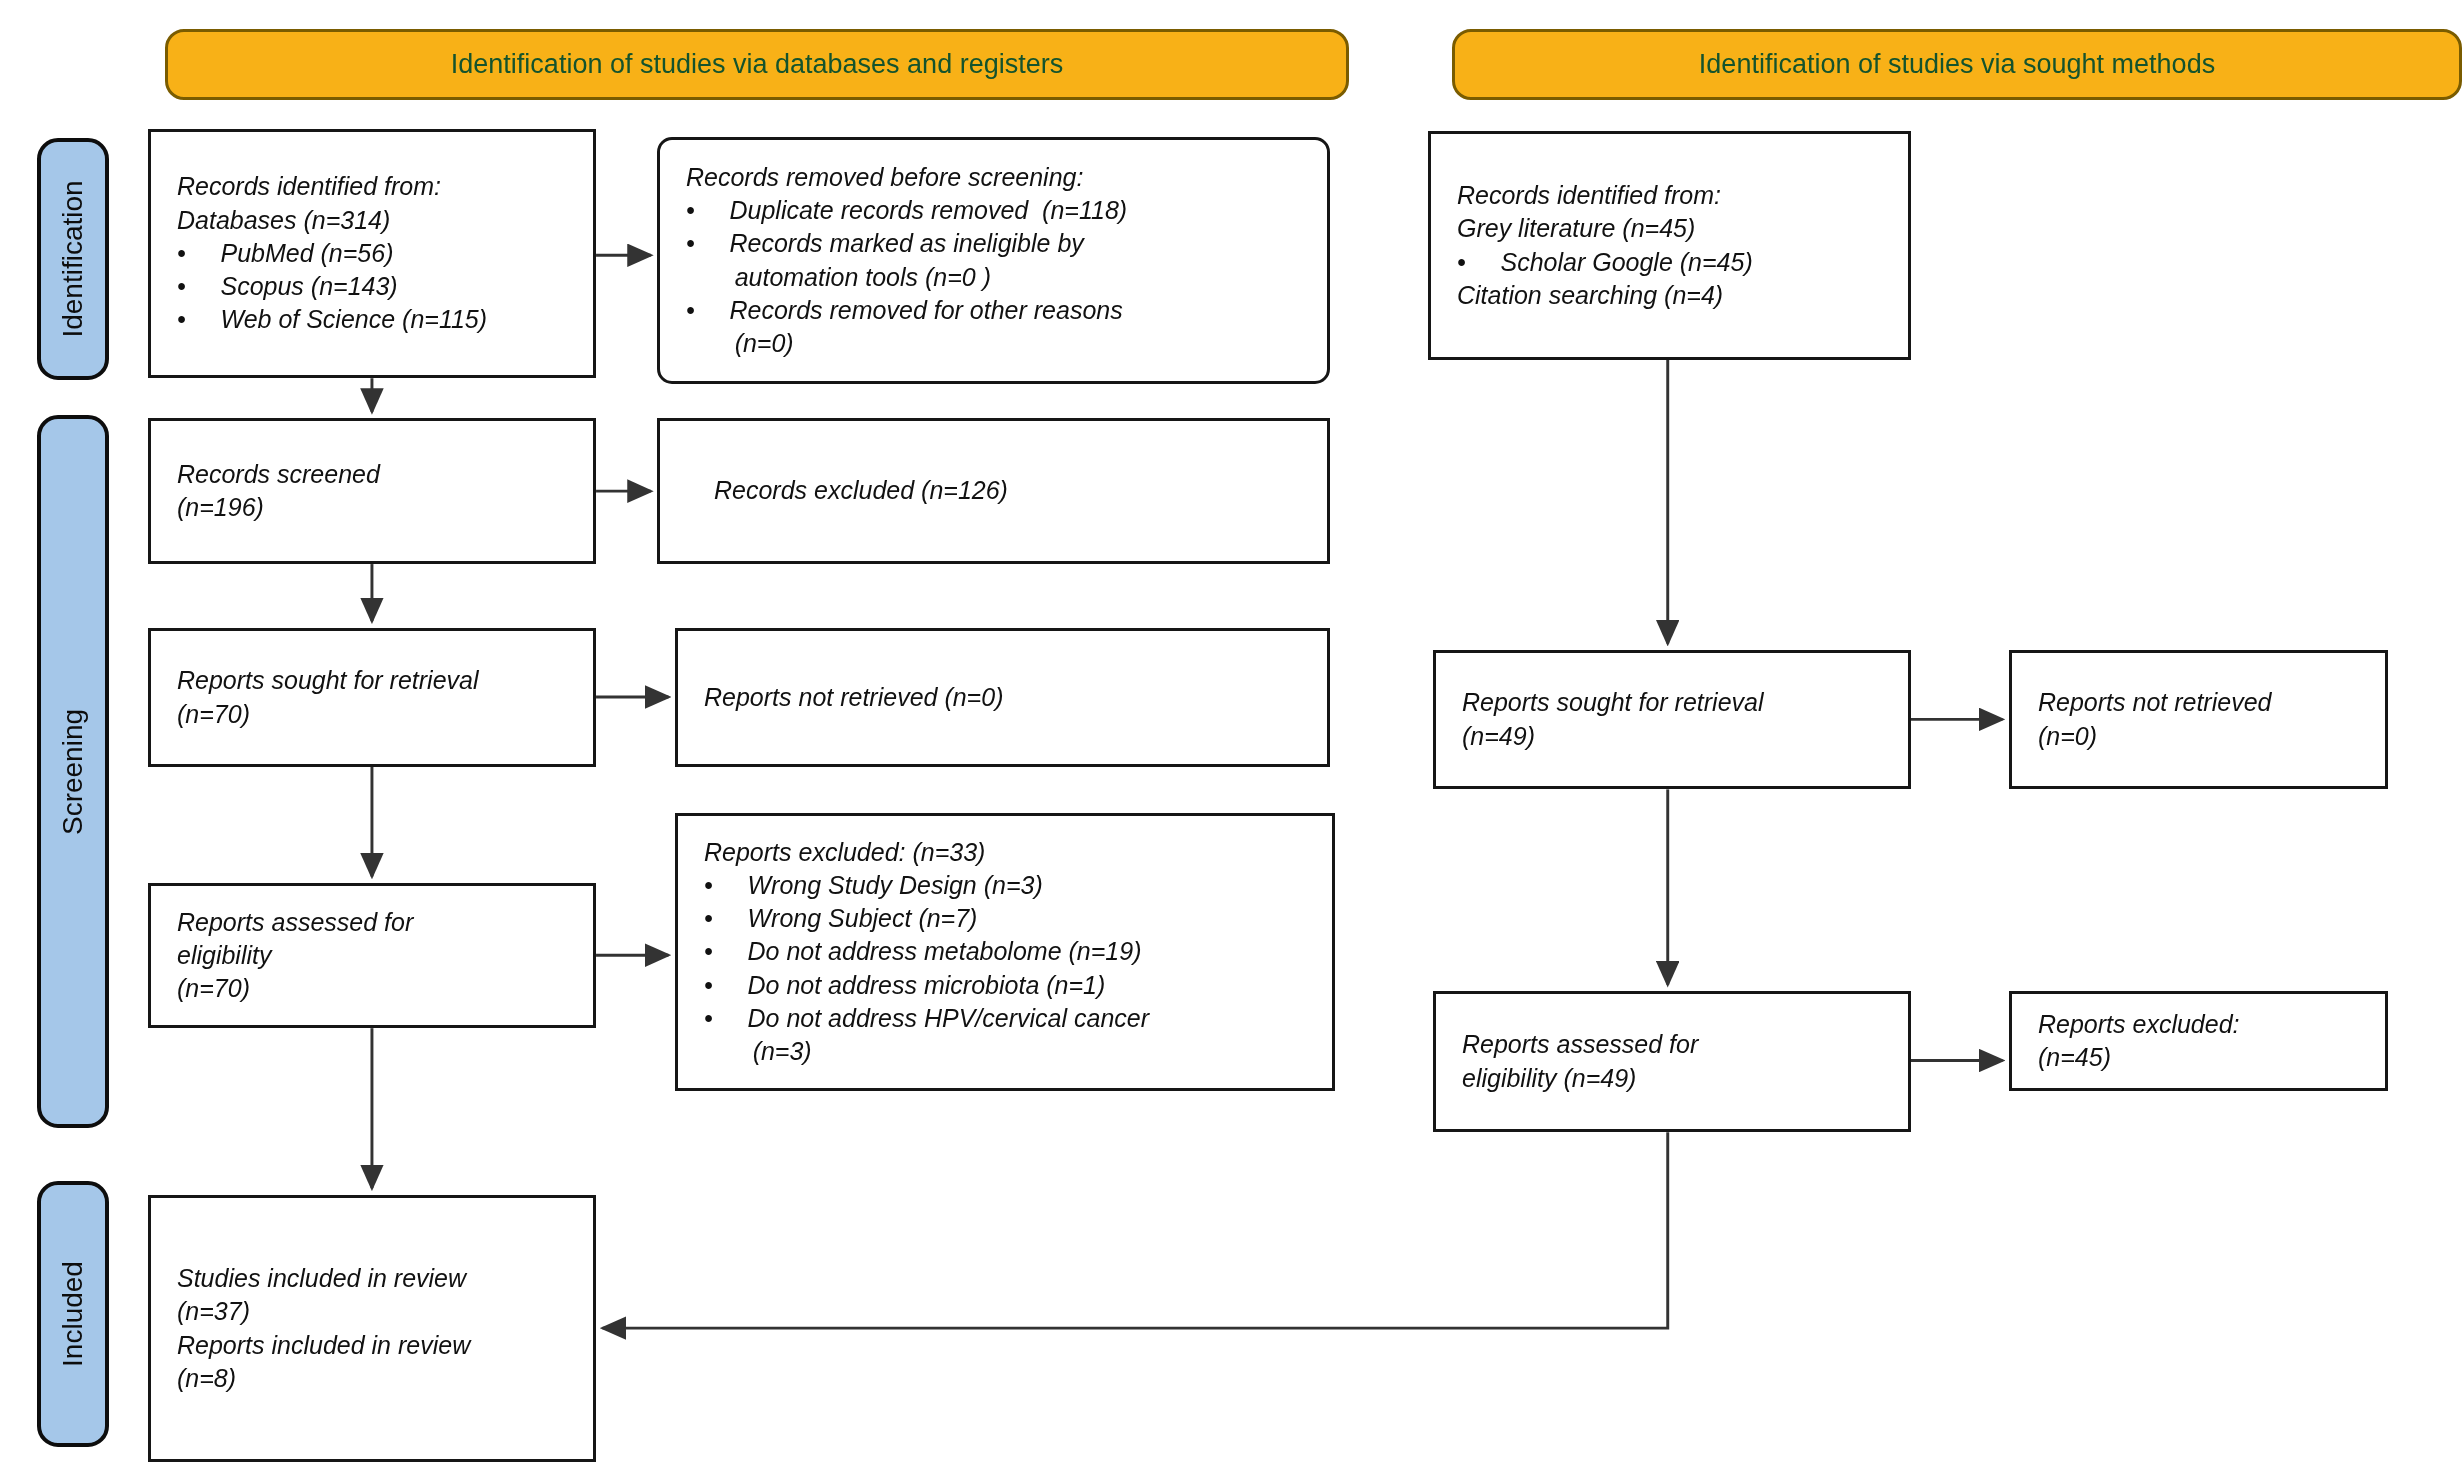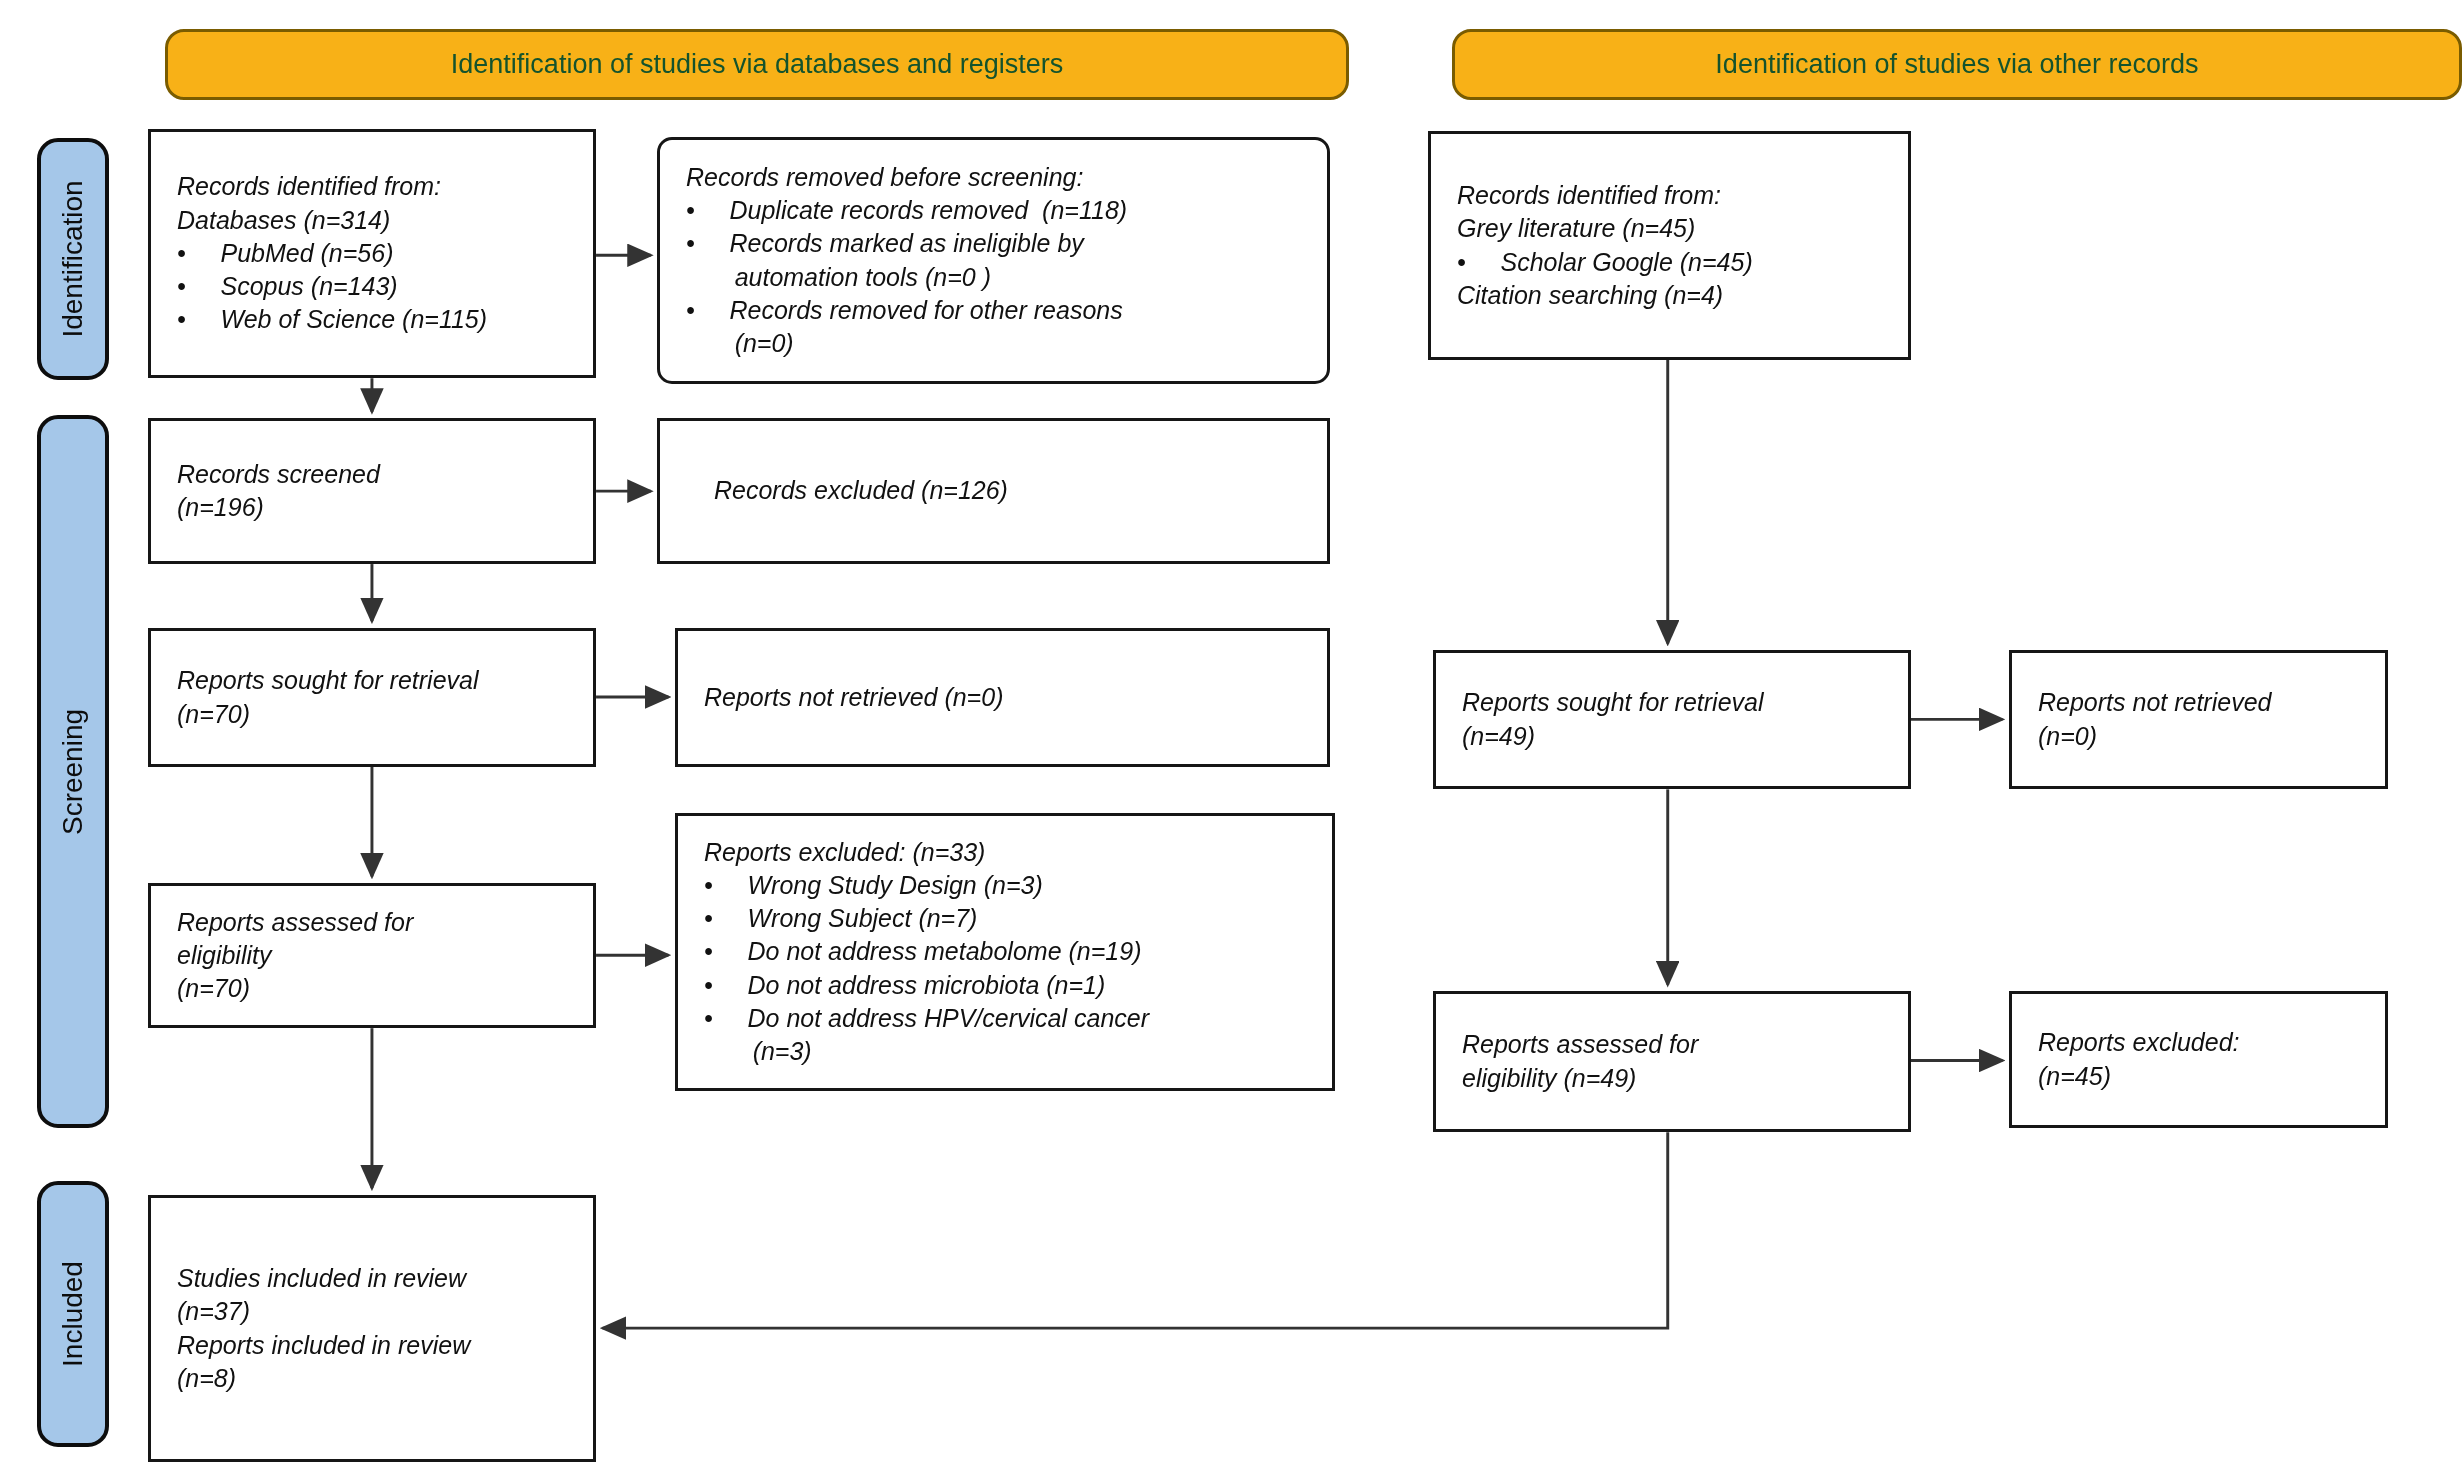--- a/index.html
+++ b/index.html
@@ -85,21 +85,21 @@
   #boxR1 { left: 657px; top: 137px;  width: 673px; height: 247px; border-radius: 15px; }
   #boxR2 { left: 657px; top: 418px;  width: 673px; height: 146px; padding-left: 28px; }
   #boxR3 { left: 675px; top: 628px; width: 655px; height: 139px; }
   #boxR4 { left: 675px; top: 813px; width: 660px; height: 278px; }
 
   
   #boxRC1  { left: 1428px; top: 131px;  width: 483px; height: 229px; }
   #boxRC2  { left: 1433px; top: 650px; width: 478px; height: 139px; }
   #boxRC2b { left: 2009px; top: 650px; width: 379px; height: 139px; }
   #boxRC3  { left: 1433px; top: 991px; width: 478px; height: 141px; }
-  #boxRC3b { left: 2009px; top: 991px; width: 379px; height: 137px; }
+  #boxRC3b { left: 2009px; top: 991px; width: 379px; height: 100px; }
 </style>
 </head>
 <body>
 
 <div class="canvas">
 
   <svg class="arrow-layer" width="2462" height="1484" viewBox="0 0 4185 2523" xmlns="http://www.w3.org/2000/svg">
     <defs>
       <marker id="ah" markerWidth="9" markerHeight="8" refX="8" refY="4" orient="auto">
         <path d="M0,0 L9,4 L0,8 z" style="fill:var(--arrow,#333)"></path>
@@ -121,21 +121,21 @@
       <line x1="2835" y1="1342" x2="2835" y2="1674" marker-end="url(#ah)"></line>
 
       <line x1="3248" y1="1223" x2="3404" y2="1223" marker-end="url(#ah)"></line>
       <line x1="3248" y1="1803" x2="3404" y2="1803" marker-end="url(#ah)"></line>
 
       <polyline points="2835,1925 2835,2258 1024,2258" marker-end="url(#ah)"></polyline>
     </g>
   </svg>
 
   <div class="hdr" id="hdrL">Identification of studies via databases and registers</div>
-  <div class="hdr" id="hdrR">Identification of studies via other records</div>
+  <div class="hdr" id="hdrR">Identification of studies via sought methods</div>
 
   <div class="stage" id="stage-identification">
     <span class="rot">Identification</span>
   </div>
   <div class="stage" id="stage-screening">
     <span class="rot">Screening</span>
   </div>
   <div class="stage" id="stage-included">
     <span class="rot">Included</span>
   </div>

